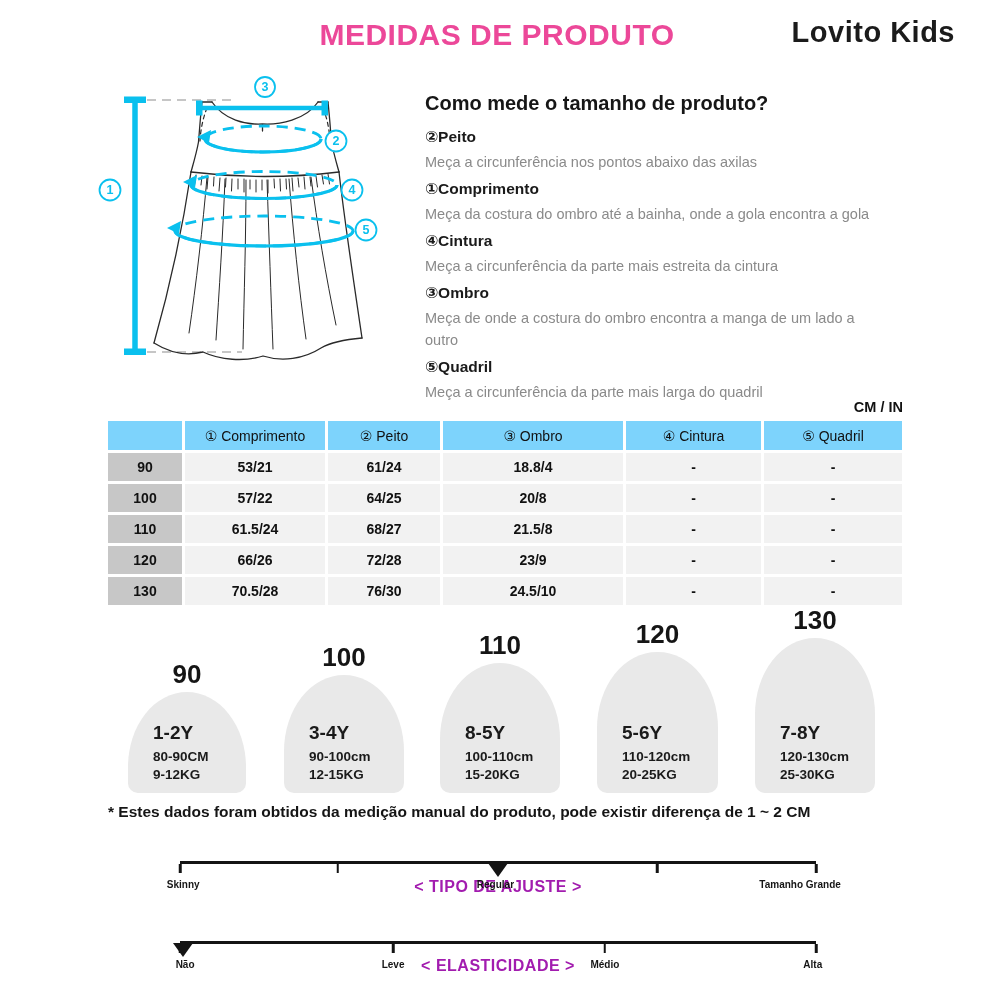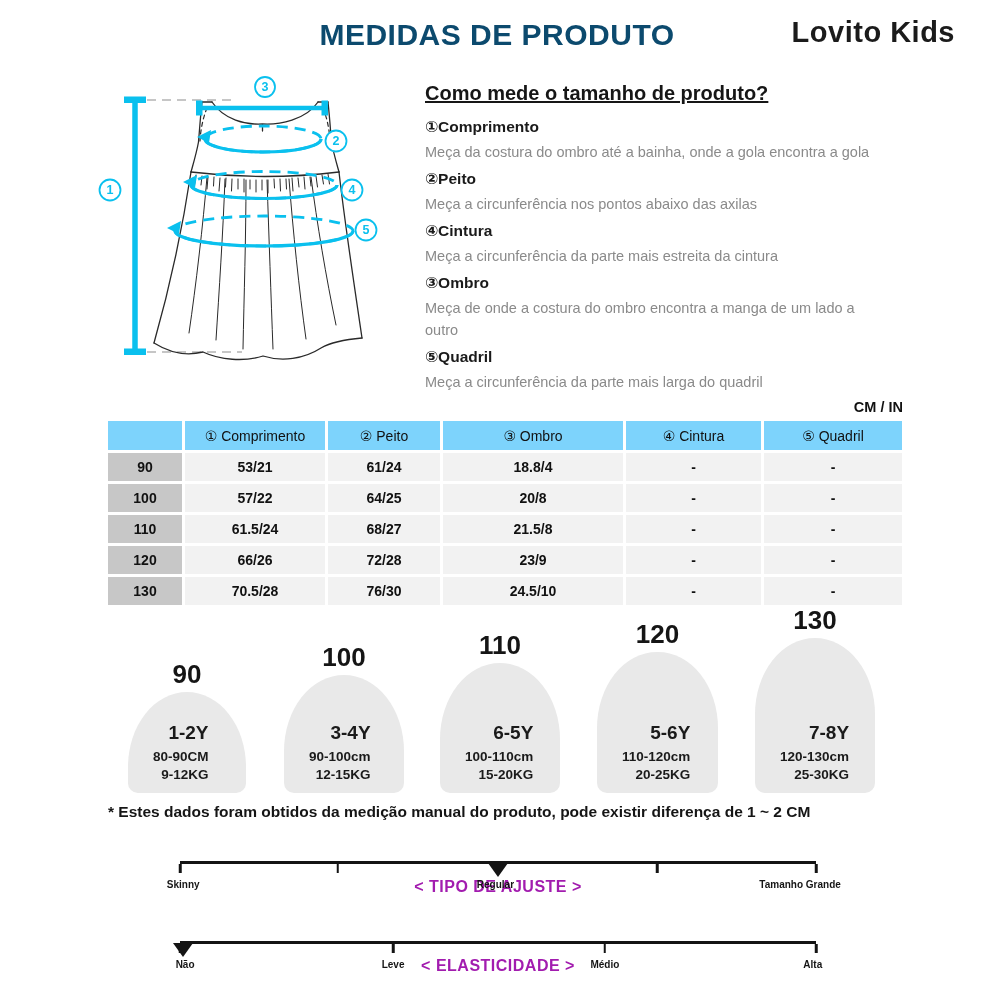--- a/index.html
+++ b/index.html
@@ -3,50 +3,50 @@
 <meta charset="utf-8">
 <style>
   html,body{margin:0;padding:0;background:#ffffff;}
   .canvas{
     position:relative;width:1000px;height:1000px;background:#fff;overflow:hidden;
     font-family:"Liberation Sans","DejaVu Sans",sans-serif;color:#111;
   }
   
   .page-title{
     position:absolute;top:18px;left:497px;transform:translateX(-50%);
-    font-size:30px;font-weight:800;letter-spacing:.5px;white-space:nowrap;color:#0c4a6e;
+    font-size:30px;font-weight:800;letter-spacing:.5px;white-space:nowrap;color:#ec4899;
   }
   .brand{
     position:absolute;top:16px;right:45px;
     font-size:29px;font-weight:800;letter-spacing:.5px;white-space:nowrap;color:#1b1b1b;margin-left:25px;
   }
   
   .diagram{position:absolute;left:90px;top:75px;}
   
   .guide{position:absolute;left:425px;top:76px;width:485px;}
-  .guide h2{margin:6px 0 13px 0;font-size:20px;font-weight:800;color:#161616;text-decoration:underline;}
+  .guide h2{margin:16px 0 13px 0;font-size:20px;font-weight:800;color:#161616;}
   .gitem .glabel{font-size:15.5px;font-weight:700;margin:7px 0 5px;color:#1a1a1a;}
   .gitem .gdesc{font-size:14.5px;color:#8a8a8a;line-height:1.52;max-width:455px;}
   
   .unit{position:absolute;left:105px;top:399px;width:798px;text-align:right;
         font-size:14.5px;font-weight:700;}
   .size-table{position:absolute;left:105px;top:418px;border-collapse:separate;
         border-spacing:3px;table-layout:fixed;}
   .size-table th,.size-table td{padding:0;text-align:center;vertical-align:middle;
         height:28px;overflow:hidden;white-space:nowrap;}
   .size-table thead th{background:#7dd3fc;font-weight:400;font-size:14px;height:29px;}
   .size-table tbody th{background:#c7c7c7;font-weight:700;font-size:14px;}
   .size-table tbody td{background:#f2f2f2;font-weight:700;font-size:14px;}
   
   .bubbles{position:absolute;left:0;top:598px;width:1000px;height:197px;}
   .bubble{position:absolute;bottom:2px;}
   .bubble-num{position:absolute;bottom:100%;left:0;right:0;margin-bottom:2px;
         text-align:center;font-size:26px;font-weight:800;color:#151515;}
   .bubble-shape{width:100%;height:100%;background:#e9e9e9;position:relative;
-        border-radius:60px 60px 10px 10px / 76px 76px 10px 10px;text-align:right;}
+        border-radius:60px 60px 10px 10px / 76px 76px 10px 10px;}
   .bubble-text{position:absolute;left:25px;bottom:9px;}
   .bubble-age{font-size:19px;font-weight:800;margin-bottom:4px;color:#1a1a1a;}
   .bubble-hw{font-size:13.5px;font-weight:700;line-height:1.32;color:#1a1a1a;}
   
   .footnote{position:absolute;left:108px;top:803px;width:800px;
         font-size:15.5px;font-weight:700;color:#151515;}
   
   .slider-title{position:absolute;left:180px;width:636px;text-align:center;
         font-size:16px;font-weight:800;letter-spacing:.5px;color:#a21caf;margin-top:45px;}
   .track{position:absolute;left:180px;width:636px;height:0;border-top:3px solid #141414;}
@@ -135,26 +135,26 @@
       <g>
           <circle cx="276" cy="155" r="10.5" fill="#fff" stroke="#0ac0ee" stroke-width="1.8"></circle>
           <text x="276" y="159.3">5</text>
         </g>
     </g>
   </svg>
 
   <div class="guide">
     <h2>Como mede o tamanho de produto?</h2>
     <div class="gitem">
+      <div class="glabel">②Peito</div>
+      <div class="gdesc">Meça a circunferência nos pontos abaixo das axilas</div>
+    </div>
+    <div class="gitem">
       <div class="glabel">①Comprimento</div>
       <div class="gdesc">Meça da costura do ombro até a bainha, onde a gola encontra a gola</div>
-    </div>
-    <div class="gitem">
-      <div class="glabel">②Peito</div>
-      <div class="gdesc">Meça a circunferência nos pontos abaixo das axilas</div>
     </div>
     <div class="gitem">
       <div class="glabel">④Cintura</div>
       <div class="gdesc">Meça a circunferência da parte mais estreita da cintura</div>
     </div>
     <div class="gitem">
       <div class="glabel">③Ombro</div>
       <div class="gdesc">Meça de onde a costura do ombro encontra a manga de um lado a outro</div>
     </div>
     <div class="gitem">
@@ -246,21 +246,21 @@
           <div class="bubble-age">3-4Y</div>
           <div class="bubble-hw">90-100cm</div>
           <div class="bubble-hw">12-15KG</div>
         </div>
       </div>
     </div>
     <div class="bubble" style="left:440px;width:120px;height:130px">
       <div class="bubble-num">110</div>
       <div class="bubble-shape">
         <div class="bubble-text">
-          <div class="bubble-age">6-5Y</div>
+          <div class="bubble-age">8-5Y</div>
           <div class="bubble-hw">100-110cm</div>
           <div class="bubble-hw">15-20KG</div>
         </div>
       </div>
     </div>
     <div class="bubble" style="left:597px;width:121px;height:141px">
       <div class="bubble-num">120</div>
       <div class="bubble-shape">
         <div class="bubble-text">
           <div class="bubble-age">5-6Y</div>

